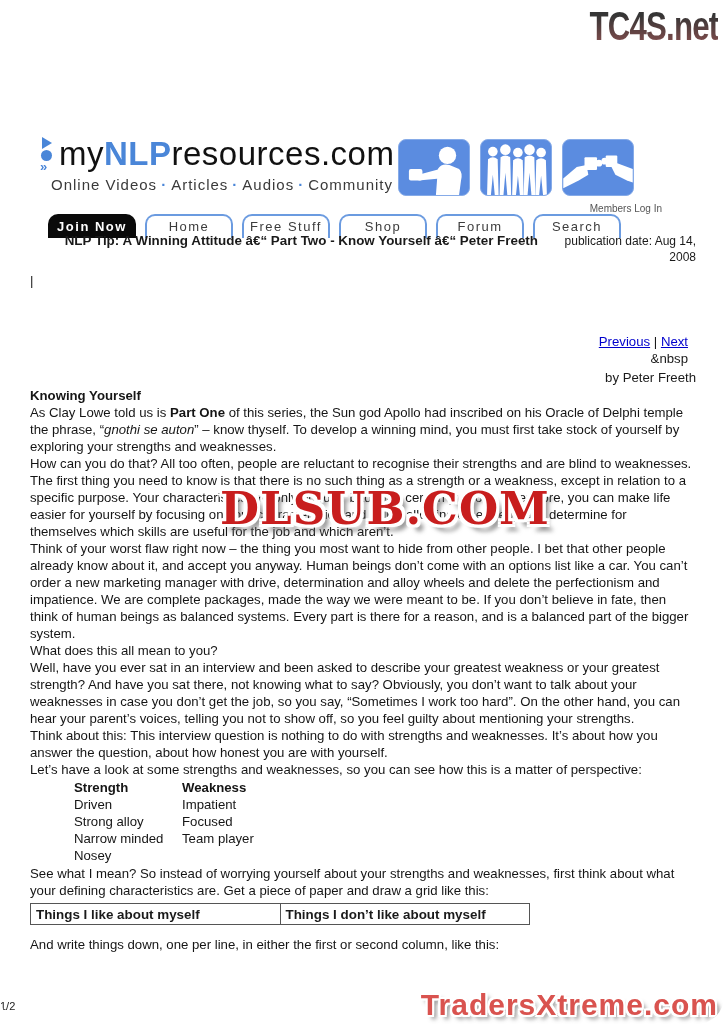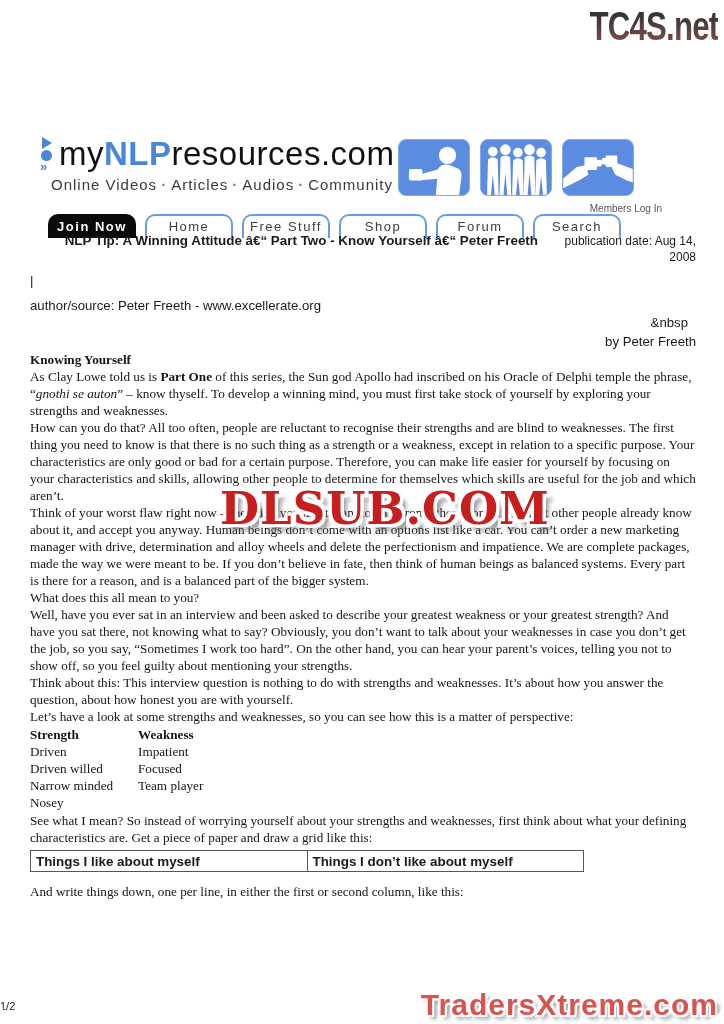--- a/index.html
+++ b/index.html
@@ -73,24 +73,24 @@
   .content { position:absolute; left:30px; top:233px; width:666px; font-size:13.2px; line-height:17px; }
   .title-row { display:flex; justify-content:flex-end; }
   .title-bold { font-weight:bold; font-size:13.4px; line-height:16px; }
   .pubdate { width:158px; text-align:right; flex:none; font-size:12px; line-height:16px; }
   .pipe { margin-top:7px; }
   .author { margin-top:8px; }
   .prevnext { margin-top:44px; text-align:right; padding-right:8px; }
   .prevnext a { color:#0000cc; text-decoration:underline; cursor:pointer; }
   .nbspline { text-align:right; padding-right:8px; }
   .byline { text-align:right; font-weight:normal; margin-top:2px; }
-  .bodytext { margin-top:1px; color:#151515;font-family:Liberation Serif, serif; }
-  .pairs { display:grid; grid-template-columns:108px auto; }
+  .bodytext { margin-top:1px; color:#151515; }
+  .pairs { display:grid; grid-template-columns:108px auto;margin-left:44px; }
   .pairs .hdr { font-weight:bold; }
-  table.grid { border-collapse:collapse; margin:4px 0 11px 0; width:554px; }
+  table.grid { border-collapse:collapse; margin:4px 0 11px 0; width:500px; }
   table.grid td {
     border:1px solid #555; font-weight:bold; font-size:13.4px;
     padding:1px 5px; height:21px; width:277px;
   }
 
   
   .pageno { position:absolute; bottom:12px; left:0; width:724px; text-align:left; font-size:11px; color:#222; }
 </style>
 </head>
 <body>
@@ -163,34 +163,34 @@
     <div class="tab">Forum</div>
     <div class="tab">Search</div>
   </div>
 
   <div class="content">
     <div class="title-row">
       <div class="title-bold">NLP Tip: A Winning Attitude â€“ Part Two - Know Yourself â€“ Peter Freeth</div>
       <div class="pubdate">publication date: Aug 14, 2008</div>
     </div>
     <div class="pipe">|</div>
-    <div class="author">author/source: Peter Freeth - www.excellerate.org</div>
-
+
+    <div class="prevnext"><a>Previous</a><span> | </span><a>Next</a></div>
     <div class="nbspline">&amp;nbsp</div>
 
     <div class="byline">by Peter Freeth</div>
 
     <div class="bodytext"><span style="font-weight: bold;">Knowing Yourself</span><br><span>As Clay Lowe told us is </span><span style="font-weight: bold;">Part One</span><span> of this series, the Sun god Apollo had inscribed on his Oracle of Delphi temple the phrase, “</span><span style="font-style: italic;">gnothi se auton</span><span>” – know thyself. To develop a winning mind, you must first take stock of yourself by exploring your strengths and weaknesses.</span><br><span>How can you do that? All too often, people are reluctant to recognise their strengths and are blind to weaknesses. The first thing you need to know is that there is no such thing as a strength or a weakness, except in relation to a specific purpose. Your characteristics are only good or bad for a certain purpose. Therefore, you can make life easier for yourself by focusing on your characteristics and skills, allowing other people to determine for themselves which skills are useful for the job and which aren’t.</span><br><span>Think of your worst flaw right now – the thing you most want to hide from other people. I bet that other people already know about it, and accept you anyway. Human beings don’t come with an options list like a car. You can’t order a new marketing manager with drive, determination and alloy wheels and delete the perfectionism and impatience. We are complete packages, made the way we were meant to be. If you don’t believe in fate, then think of human beings as balanced systems. Every part is there for a reason, and is a balanced part of the bigger system.</span><br><span>What does this all mean to you?</span><br><span>Well, have you ever sat in an interview and been asked to describe your greatest weakness or your greatest strength? And have you sat there, not knowing what to say? Obviously, you don’t want to talk about your weaknesses in case you don’t get the job, so you say, “Sometimes I work too hard”. On the other hand, you can hear your parent’s voices, telling you not to show off, so you feel guilty about mentioning your strengths.</span><br><span>Think about this: This interview question is nothing to do with strengths and weaknesses. It’s about how you answer the question, about how honest you are with yourself.</span><br><span>Let’s have a look at some strengths and weaknesses, so you can see how this is a matter of perspective:</span><br></div>
 
     <div class="pairs bodytext">
       <span class="hdr">Strength</span>
         <span class="hdr">Weakness</span>
       <span>Driven</span>
         <span>Impatient</span>
-      <span>Driven willed</span>
+      <span>Strong alloy</span>
       <span>Focused</span>
         <span>Narrow minded</span>
       <span>Team player</span>
         <span>Nosey</span>
     </div>
 
     <div class="bodytext"><span>See what I mean? So instead of worrying yourself about your strengths and weaknesses, first think about what your defining characteristics are. Get a piece of paper and draw a grid like this:</span><br></div>
 
     <table class="grid">
       <tbody>

